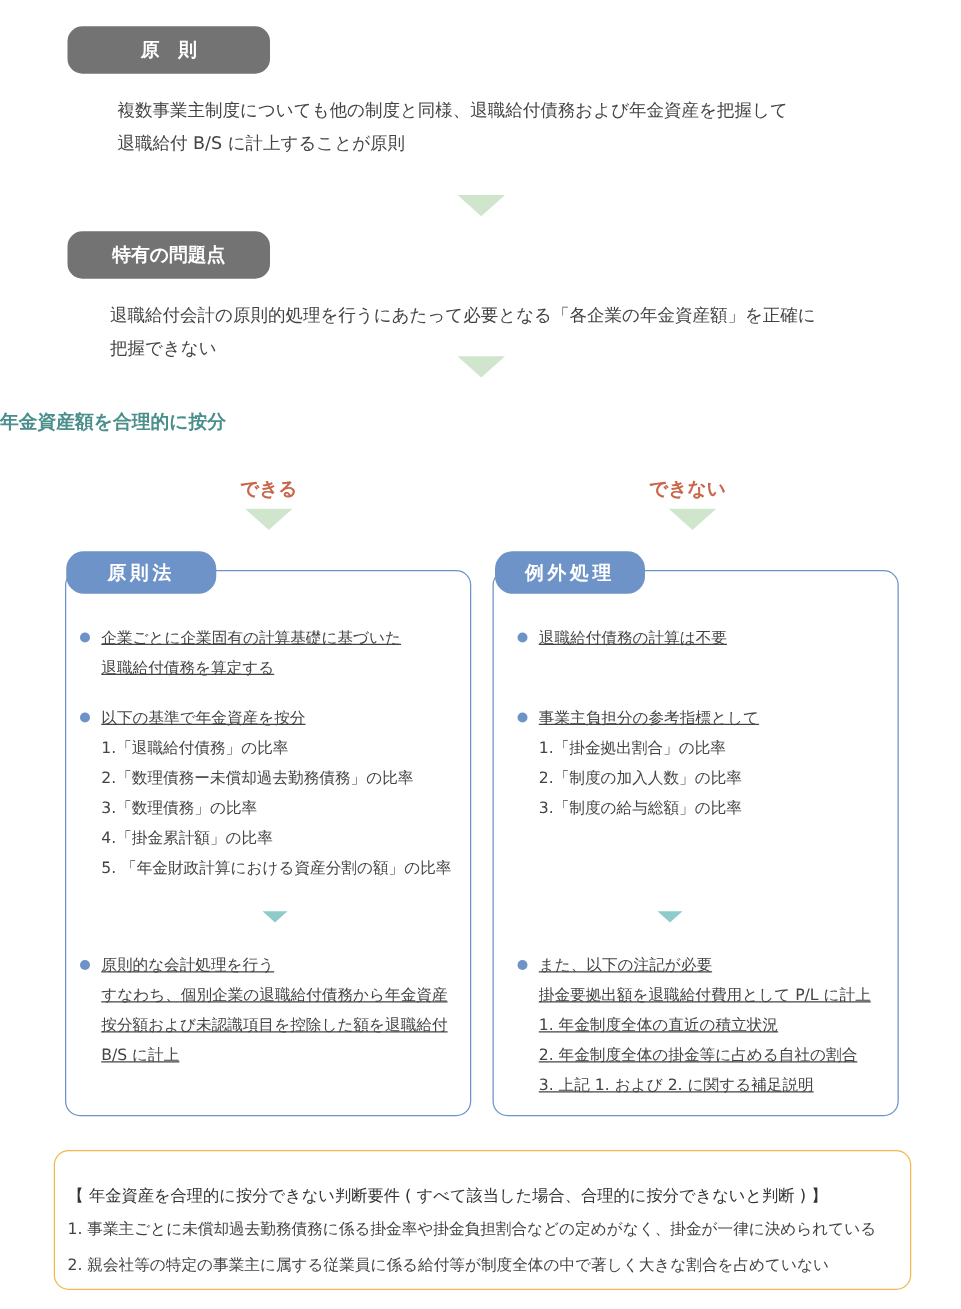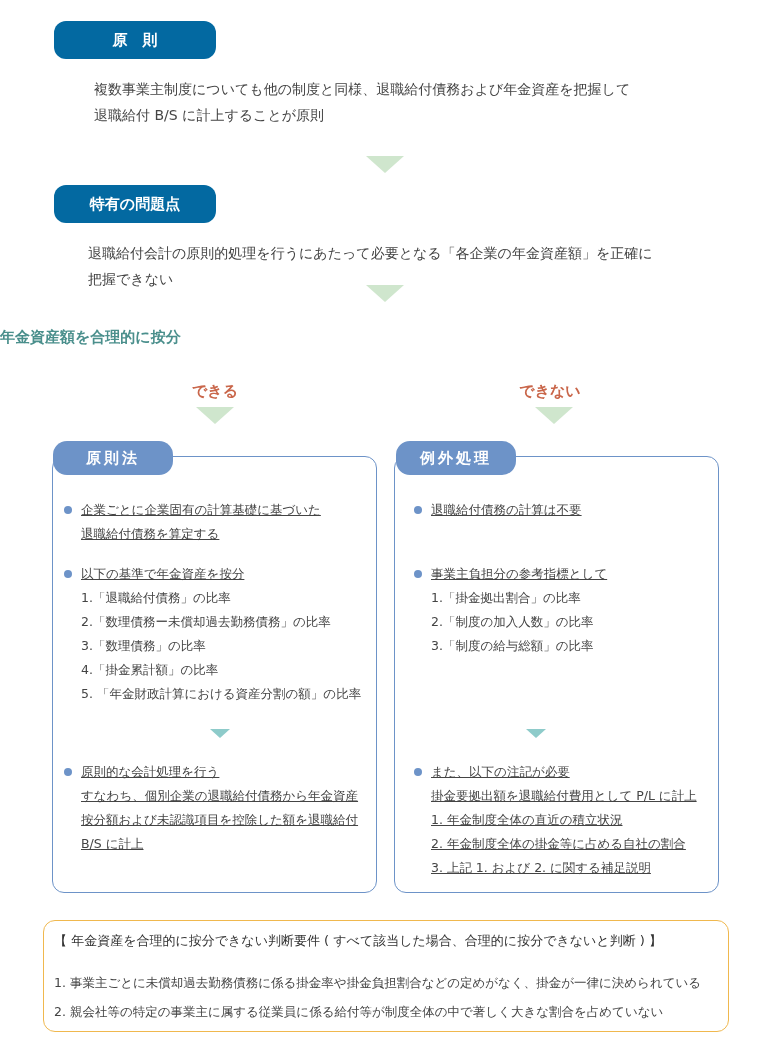--- a/index.html
+++ b/index.html
@@ -2,21 +2,21 @@
 <html><head>
 <meta charset="utf-8">
 <style>
   * { box-sizing: border-box; margin: 0; padding: 0; }
   body {
     width: 769px; height: 1047px; background: #ffffff;
     font-family: "DejaVu Sans", "Liberation Sans", sans-serif;
     color: #444444; position: relative; overflow: hidden;
   }
   .pill-teal {
-    position: absolute; background: #0369a1; color: #fff;
+    position: absolute; background: #737373; color: #fff;
     border-radius: 12px; font-weight: bold; font-size: 15px;
     display: flex; align-items: center; justify-content: center;
   }
   .para { position: absolute; font-size: 14px; line-height: 26px; color: #444; }
   .tri {
     position: absolute; width: 0; height: 0;
     border-left: 19px solid transparent; border-right: 19px solid transparent;
     border-top: 17px solid #cfe6cd;
   }
   .tri-small {
@@ -44,21 +44,21 @@
   .dot {
     position: absolute; left: 0; top: 8px; width: 8px; height: 8px;
     border-radius: 50%; background: #6d93c8;
   }
   .sub { padding-left: 17px; }
   .gap { height: 16px; }
   .notes {
     position: absolute; left: 43px; top: 920px; width: 686px; height: 112px;
     border: 1.5px solid #f0b84e; border-radius: 12px; background: #fff;
   }
-  .notes-title { position: absolute; left: 10px; top: 11px; font-size: 13px; color: #333; }
+  .notes-title { position: absolute; left: 10px; top: 27px; font-size: 13px; color: #333; }
   .notes-item { position: absolute; left: 10px; font-size: 12.5px; color: #444; }
 </style>
 </head>
 <body>
 
 <div class="pill-teal" style="left:54px; top:21px; width:162px; height:38px;">原　則</div>
 <div class="para" style="left:94px; top:76px;">
   <div>複数事業主制度についても他の制度と同様、退職給付債務および年金資産を把握して</div>
   <div>退職給付 B/S に計上することが原則</div>
 </div>

